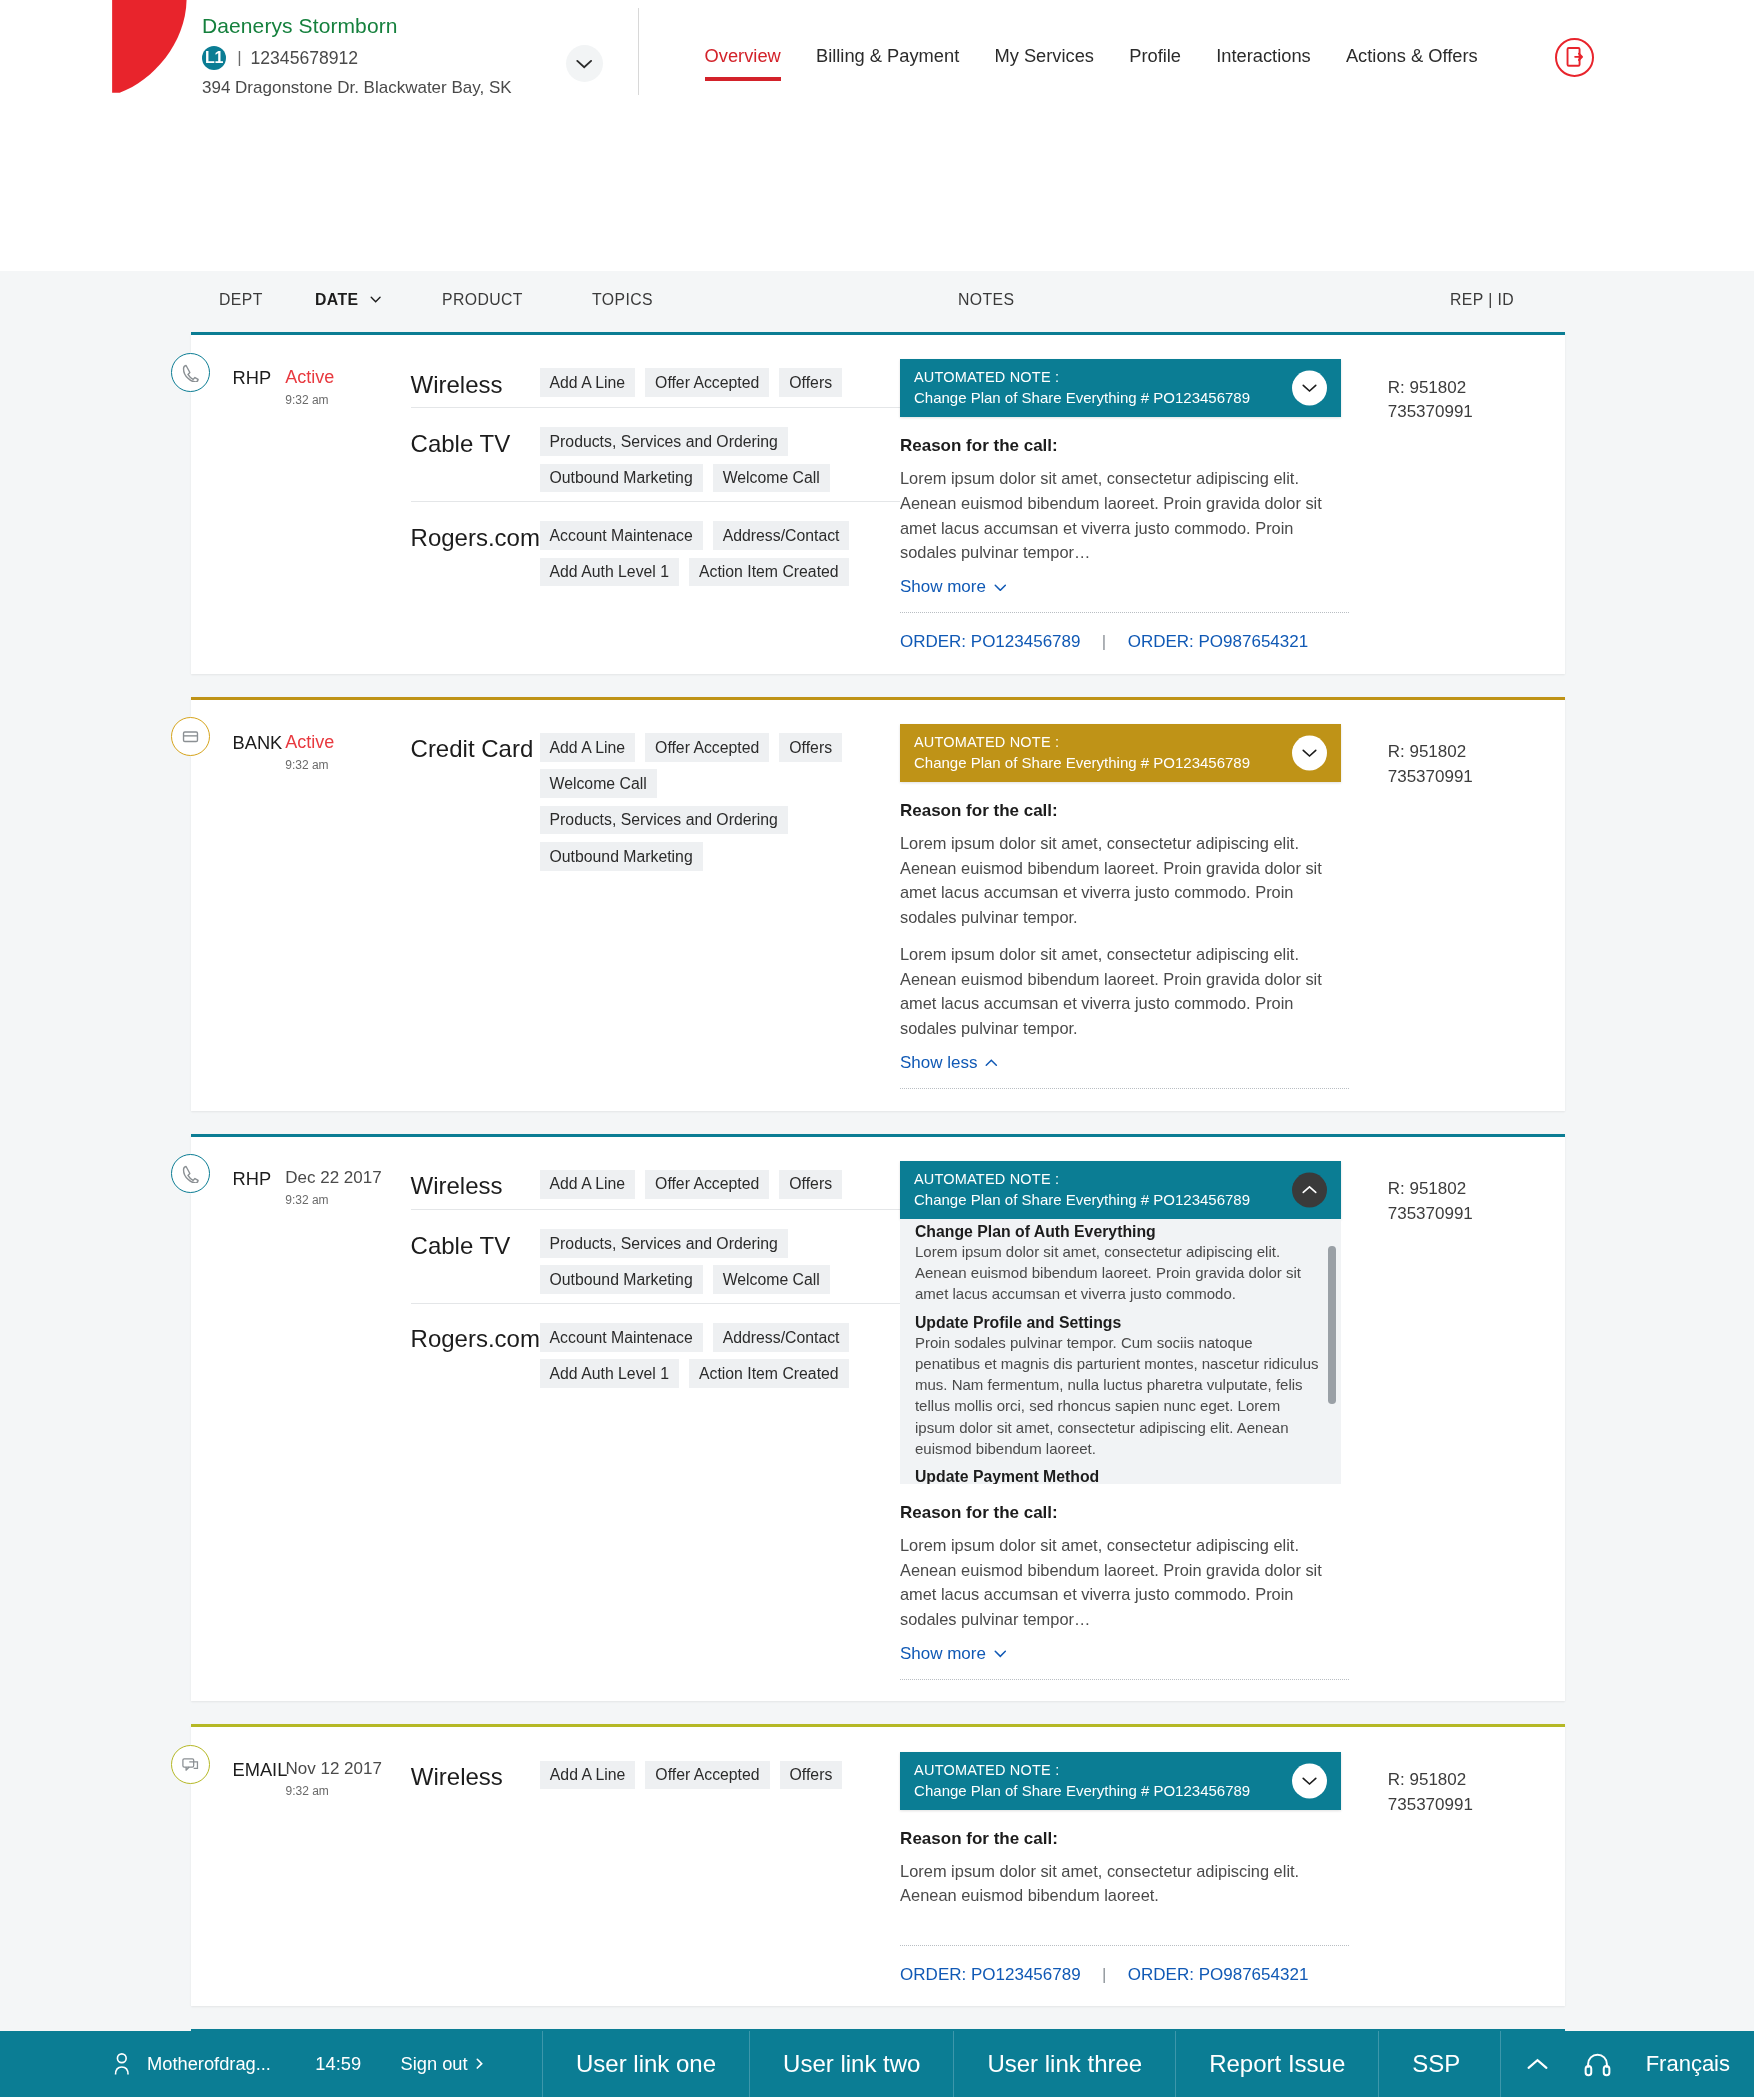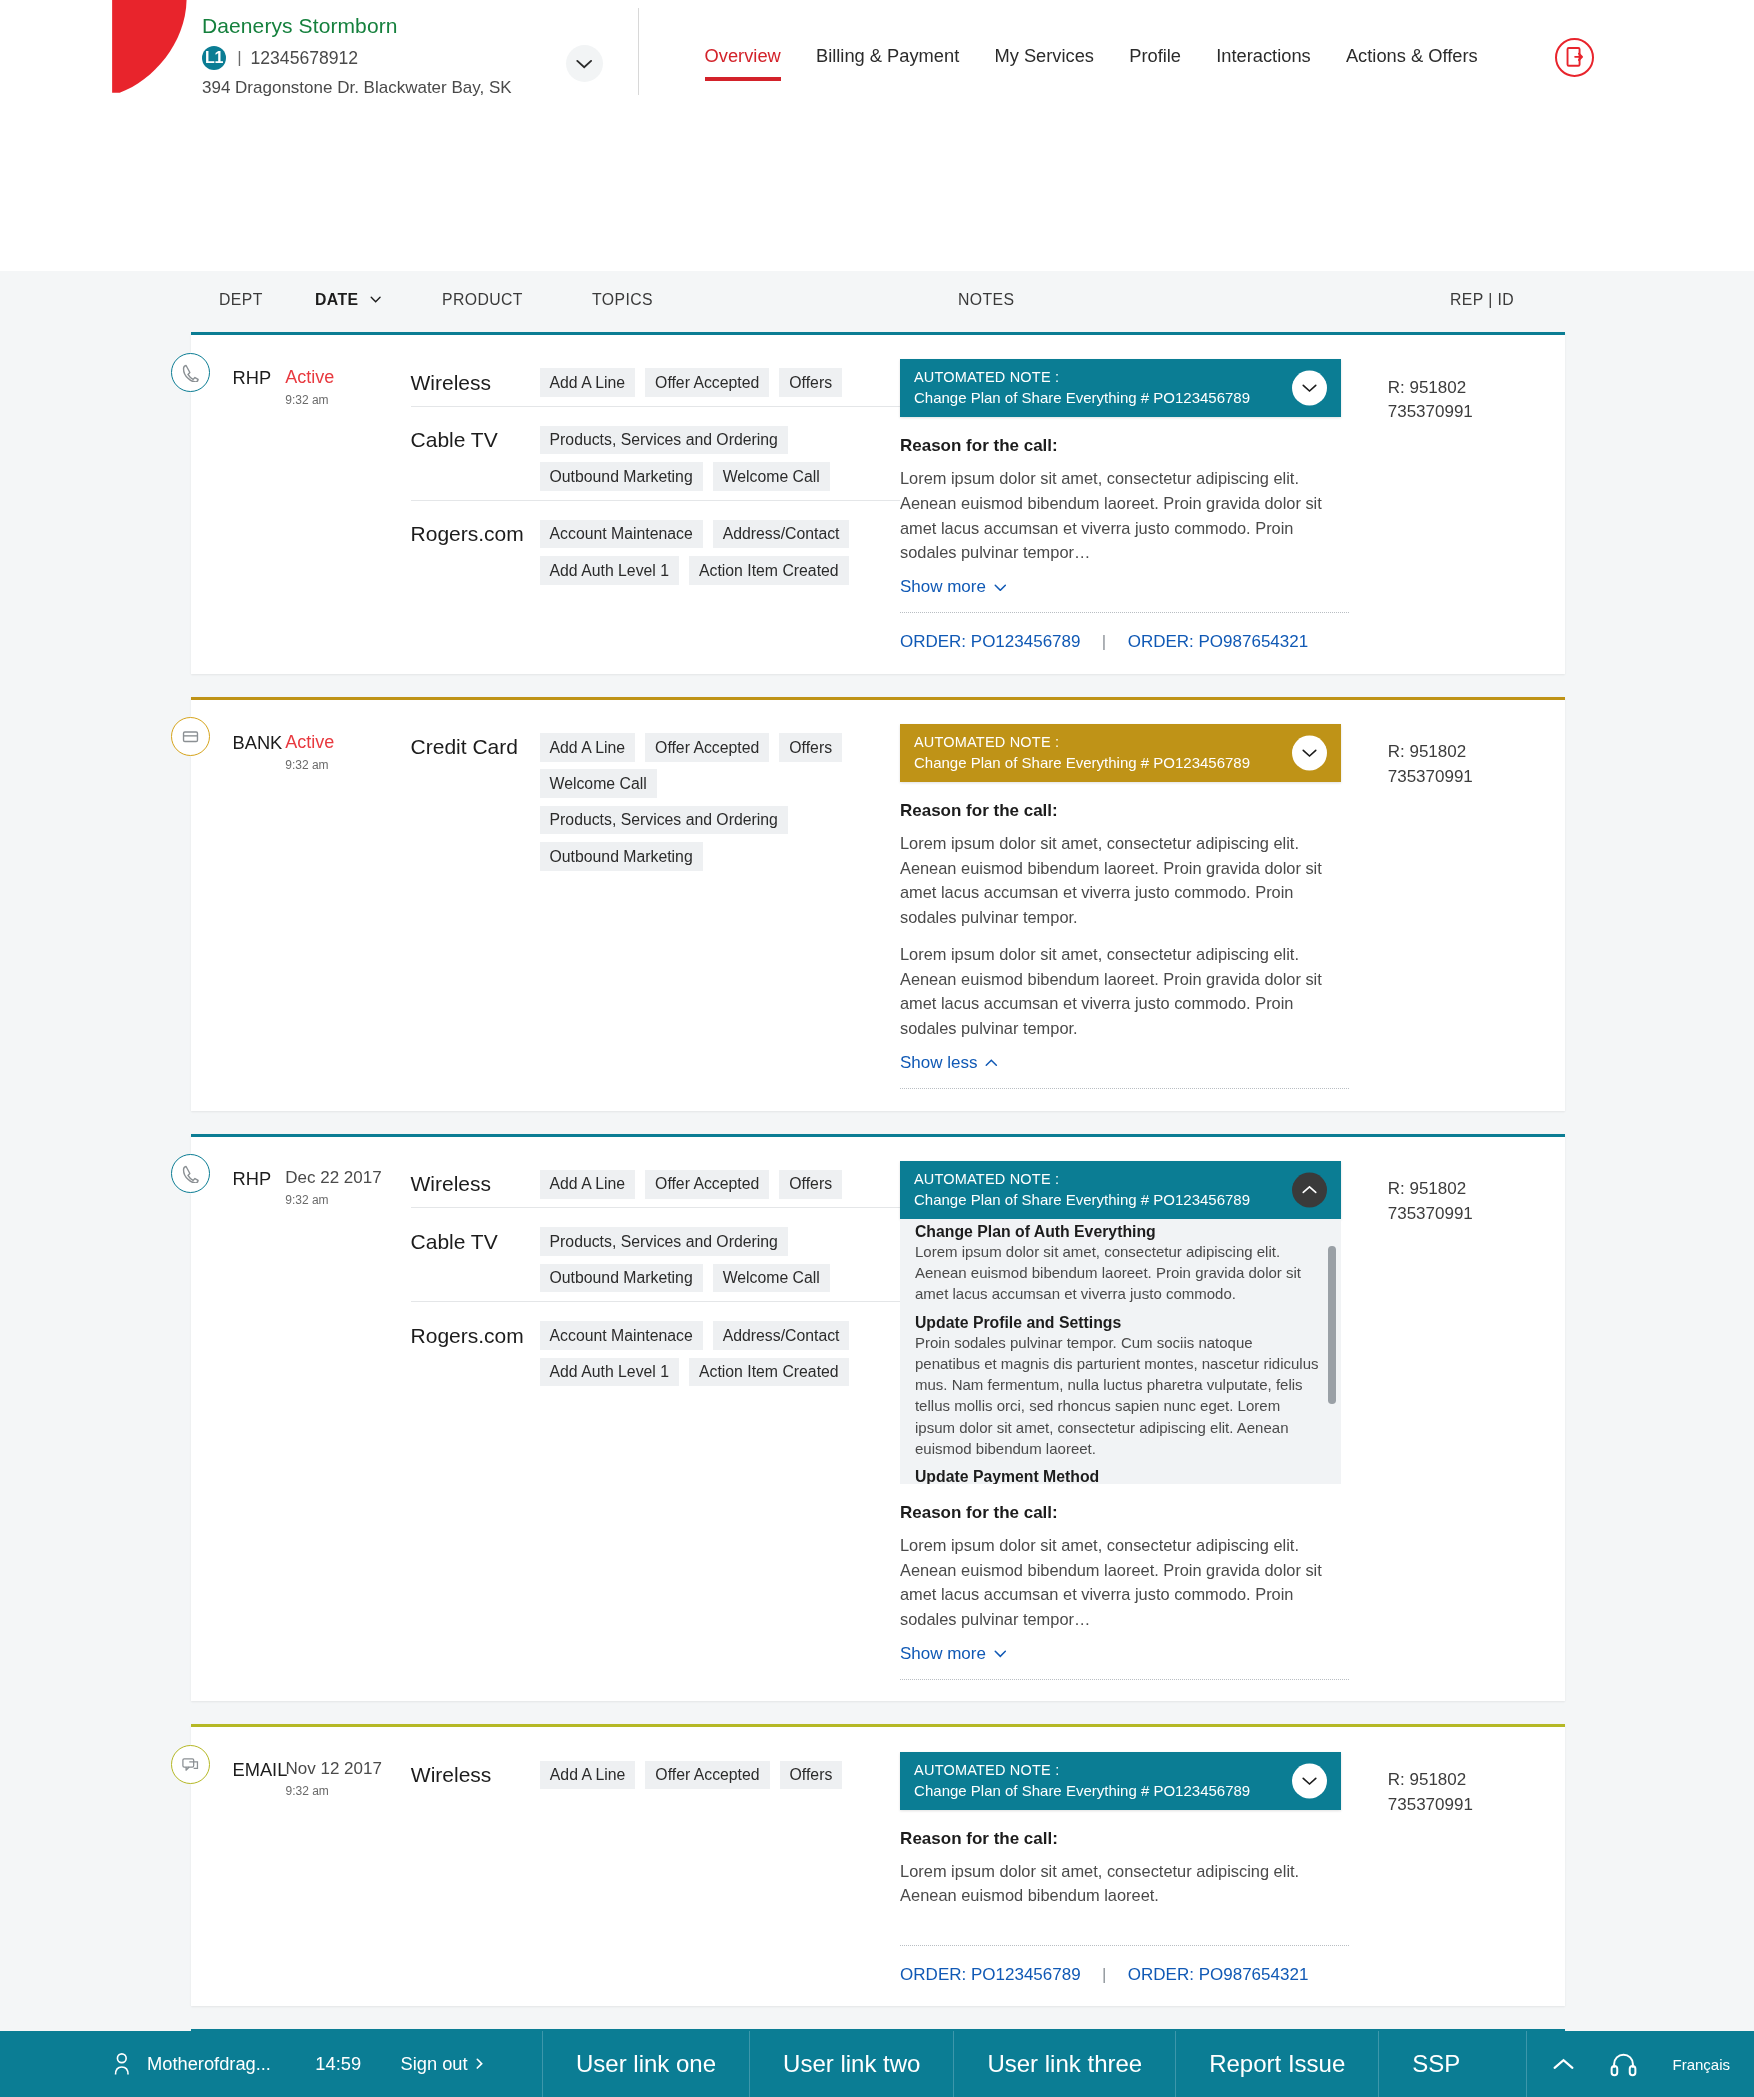--- a/index.html
+++ b/index.html
@@ -117,21 +117,21 @@
 
   .col-dept { width: 95px; padding-left: 42px; font-size: 18.3px; color:#1c1c1c; padding-top:8.8px; }
   .col-date { width: 126px; padding-top:8.8px; }
   .col-date .d-active { font-size: 18px; color:#e8393f; }
   .col-date .d-date { font-size: 17px; color:#4a4a4a; }
   .col-date .d-time { font-size: 12px; color:#6a6a6a; margin-top: 5px; }
 
   .col-mid { width: 492px; padding-top: 3.8px; }
   .prodgroup { display:flex; padding: 6.3px 0 8.8px 0; }
   .prodgroup + .prodgroup { border-top: 0.6px solid #e4e6e8; padding-top: 19px; }
-  .prod-name { width: 129px; font-size: 21px; color:#1c1c1c; padding-top: 2.5px; }
+  .prod-name { width: 129px; font-size: 24px; color:#1c1c1c; padding-top: 2.5px; }
   .topics { flex:1; display:flex; flex-wrap:wrap; gap: 7.6px 10px; align-content:flex-start; }
   .chip {
     background:#eef0f2; color:#2b2b2b; font-size: 15.8px; padding: 5.7px 10px;
     white-space:nowrap; line-height: 1.1;
   }
 
   .col-notes { width: 479px; position:relative; padding-top: 1.3px; }
   .autonote {
     background:#0b7d94; color:#fff; width: 441px; padding: 10px 14px 11.3px 14px;
     position:relative; box-shadow: 0 1.3px 2.5px rgba(0,0,0,.12);
@@ -187,21 +187,21 @@
   .f-user { display:flex; align-items:center; gap: 16.4px; padding-left: 113px; flex: 0 0 542px; }
   .f-user .uname { font-size: 18.3px; }
   .f-user .utime { font-size: 18.3px; margin-left: 28px; }
   .f-user .usign { font-size: 18.3px; margin-left: 23px; display:flex; align-items:center; gap:8.8px; cursor:pointer; }
   .f-link {
     display:flex; align-items:center; justify-content:center; font-size: 24px;
     border-left: 1.3px solid #3d97ab; padding: 0 33px; cursor:pointer; white-space:nowrap;
   }
   .f-icons { display:flex; align-items:center; border-left:1.3px solid #3d97ab; padding: 0 25px; gap: 34px; margin-left:auto;}
   .f-icons .fi { cursor:pointer; display:flex; align-items:center; }
-  .f-lang { font-size: 15px; cursor:pointer; }
+  .f-lang { font-size: 22px; cursor:pointer; }
 </style>
 </head>
 <body>
 
 <div class="page">
 
   <div class="topbar">
 
     <div class="logo-wedge">
       <svg width="76" height="101" viewBox="0 0 120 160">

